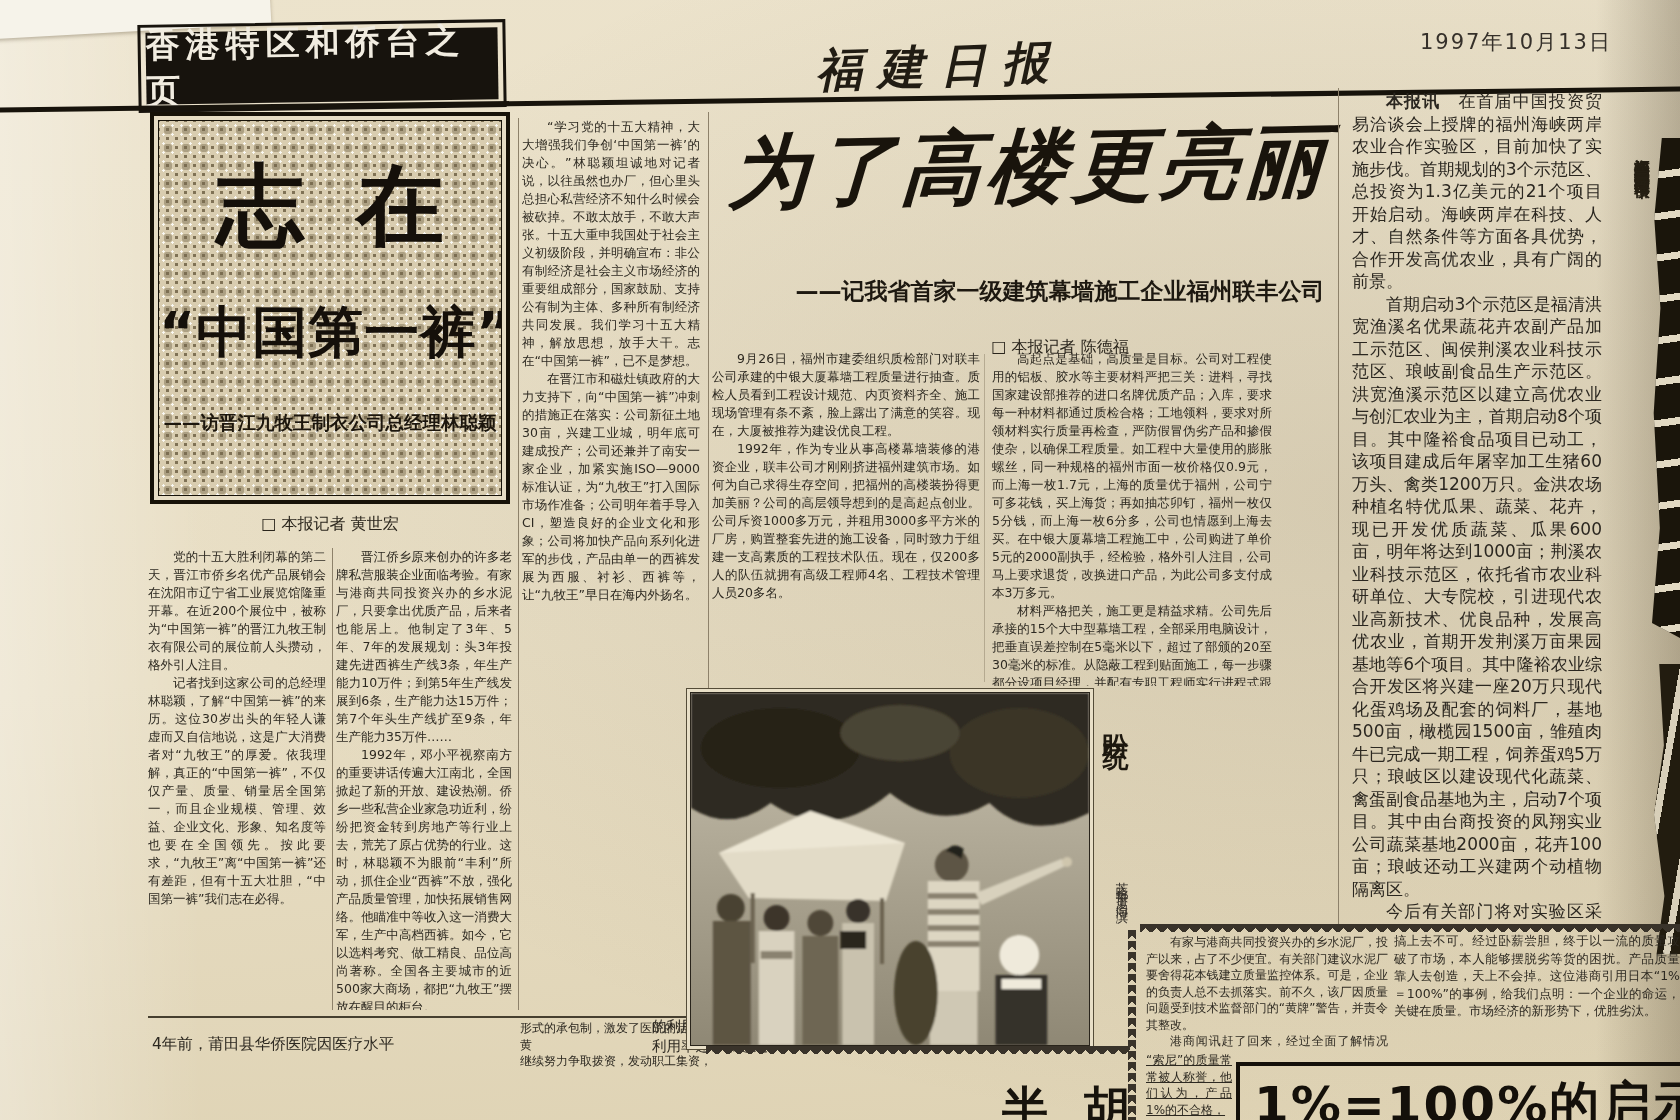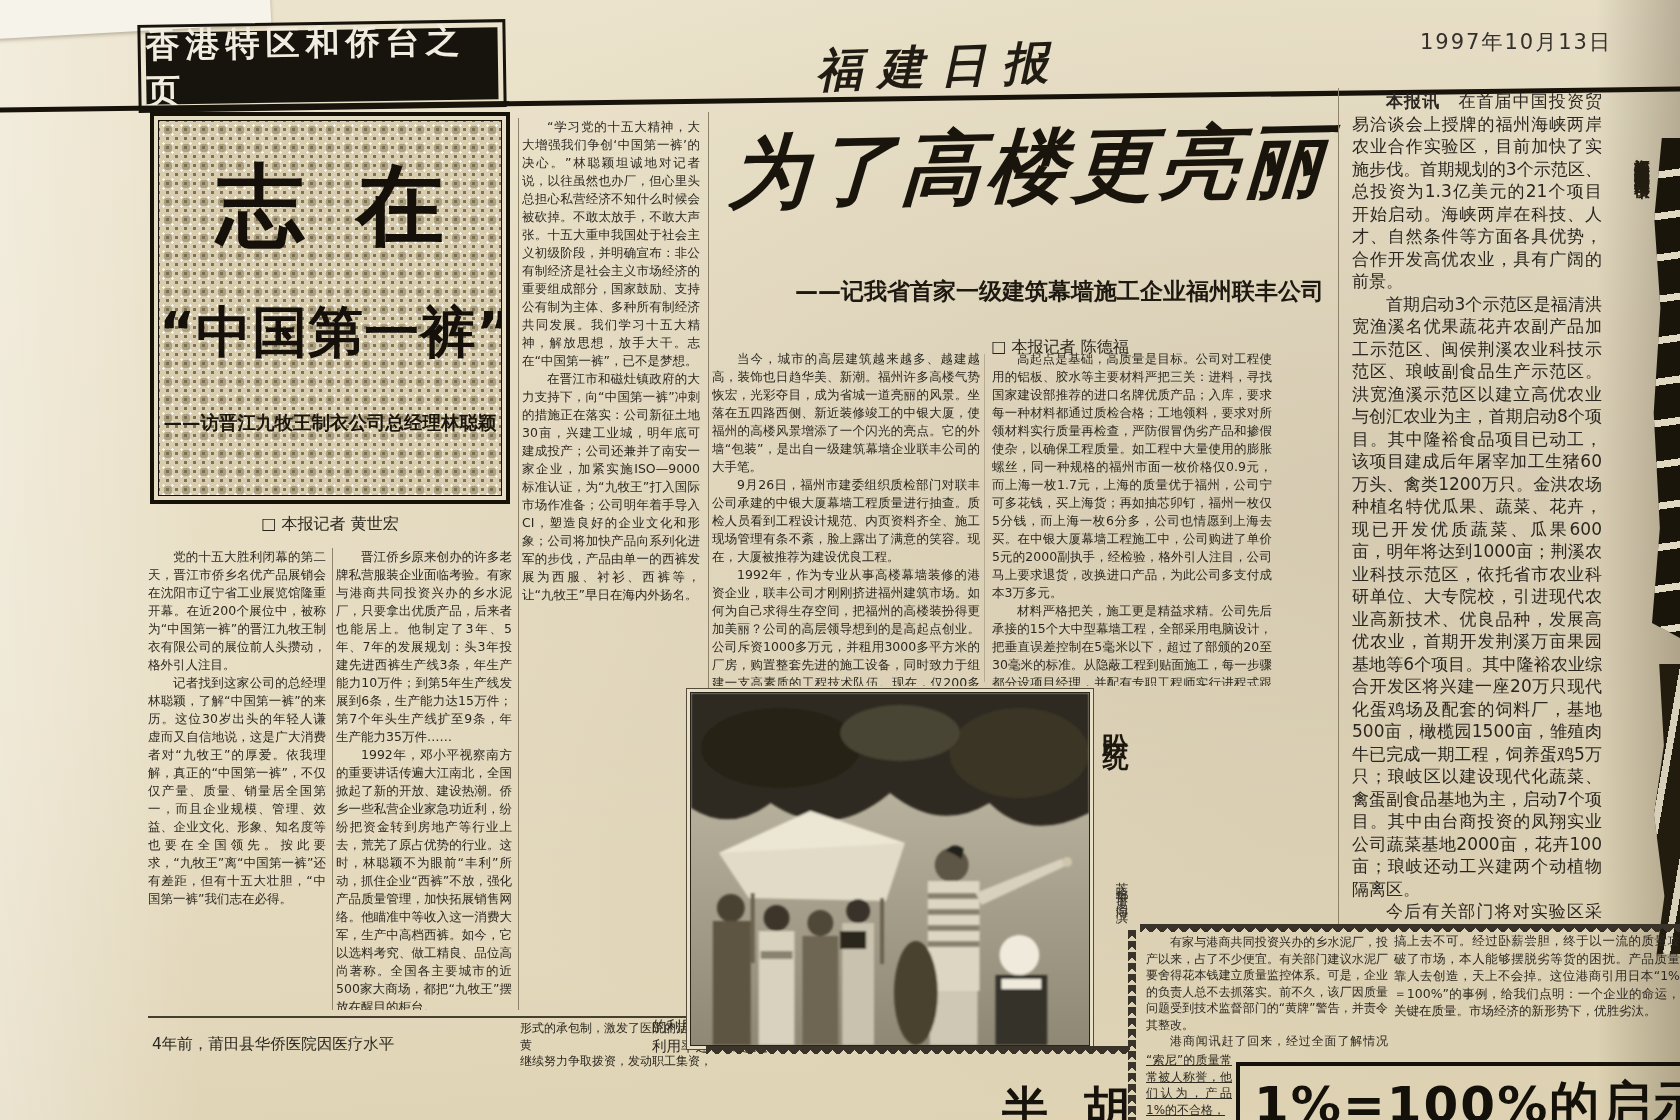--- a/index.html
+++ b/index.html
@@ -46,21 +46,21 @@
     background-position:0 0, 4px 4px, 0 0;}
   .lhead1{margin-top:26px;font-size:88px;font-weight:900;letter-spacing:52px;text-indent:52px;color:#15100a;font-family:Liberation Mono, monospace;}
   .lhead2{margin-top:30px;font-size:55px;font-weight:900;letter-spacing:1px;color:#15100a;white-space:nowrap;}
   .lsub{margin-top:40px;font-size:18.5px;font-weight:700;color:#1c160d;}
   .byline{font-size:16px;text-align:center;color:#2a251c;}
 
   
   .chead{left:728px;top:114px;width:600px;height:148px;text-align:center;font-family:"DejaVu Serif",serif;
     font-size:80px;font-weight:900;font-style:italic;letter-spacing:6px;color:#19140c;
     transform:rotate(-1.2deg) skewX(-4deg);white-space:nowrap;}
-  .csub{left:795px;top:276px;width:530px;font-size:23px;font-weight:700;color:#1d1810;white-space:nowrap;}
+  .csub{left:795px;top:276px;width:530px;text-align:center;font-size:23px;font-weight:700;color:#1d1810;white-space:nowrap;}
   .cbyl{left:920px;top:313px;width:280px;margin-top:24px;}
 
   .photo{left:690px;top:692px;width:398px;height:352px;border:1px solid #29241b;
     box-shadow:0 0 0 3px #e8dfc7, 0 0 0 4px #544c38;background:#9a927f;}
   .cap-t{left:1100px;top:712px;width:34px;height:140px;writing-mode:vertical-rl;text-orientation:upright;
     font-size:26px;font-weight:800;letter-spacing:10px;color:#1d180f;}
   .cap-c{left:1106px;top:872px;width:24px;height:176px;writing-mode:vertical-rl;text-orientation:upright;
     font-size:12.5px;letter-spacing:4px;color:#34302a;}
 
   
@@ -139,21 +139,20 @@
     <div>的利用率不足40%；现在，150张病床的</div>
     <div>利用率还常常超过65%。</div>
   </div>
   <div class="abs halfhead">半胡</div>
 
   <div class="abs chead">为了高楼更亮丽</div>
   <div class="abs csub">——记我省首家一级建筑幕墙施工企业福州联丰公司</div>
   <div class="abs byline cbyl">□ 本报记者  陈德福</div>
 
   <div class="abs col" style="left:712px;top:350px;width:268px;height:336px;">
-    <p>当今，城市的高层建筑越来越多、越建越高，装饰也日趋华美、新潮。福州许多高楼气势恢宏，光彩夺目，成为省城一道亮丽的风景。坐落在五四路西侧、新近装修竣工的中银大厦，使福州的高楼风景增添了一个闪光的亮点。它的外墙“包装”，是出自一级建筑幕墙企业联丰公司的大手笔。</p>
     <p>9月26日，福州市建委组织质检部门对联丰公司承建的中银大厦幕墙工程质量进行抽查。质检人员看到工程设计规范、内页资料齐全、施工现场管理有条不紊，脸上露出了满意的笑容。现在，大厦被推荐为建设优良工程。</p>
     <p>1992年，作为专业从事高楼幕墙装修的港资企业，联丰公司才刚刚挤进福州建筑市场。如何为自己求得生存空间，把福州的高楼装扮得更加美丽？公司的高层领导想到的是高起点创业。公司斥资1000多万元，并租用3000多平方米的厂房，购置整套先进的施工设备，同时致力于组建一支高素质的工程技术队伍。现在，仅200多人的队伍就拥有高级工程师4名、工程技术管理人员20多名。</p>
   </div>
   <div class="abs col" style="left:992px;top:350px;width:280px;height:336px;">
     <p>高起点是基础，高质量是目标。公司对工程使用的铝板、胶水等主要材料严把三关：进料，寻找国家建设部推荐的进口名牌优质产品；入库，要求每一种材料都通过质检合格；工地领料，要求对所领材料实行质量再检查，严防假冒伪劣产品和掺假使杂，以确保工程质量。如工程中大量使用的膨胀螺丝，同一种规格的福州市面一枚价格仅0.9元，而上海一枚1.7元，上海的质量优于福州，公司宁可多花钱，买上海货；再如抽芯卯钉，福州一枚仅5分钱，而上海一枚6分多，公司也情愿到上海去买。在中银大厦幕墙工程施工中，公司购进了单价5元的2000副执手，经检验，格外引人注目，公司马上要求退货，改换进口产品，为此公司多支付成本3万多元。</p>
     <p>材料严格把关，施工更是精益求精。公司先后承接的15个大中型幕墙工程，全部采用电脑设计，把垂直误差控制在5毫米以下，超过了部颁的20至30毫米的标准。从隐蔽工程到贴面施工，每一步骤都分设项目经理，并配有专职工程师实行进程式跟踪，建立起完备的施工档案。</p>
 
   </div>
   <div class="abs rule-v" style="left:984px;top:354px;height:328px;opacity:.5;"></div>
 

